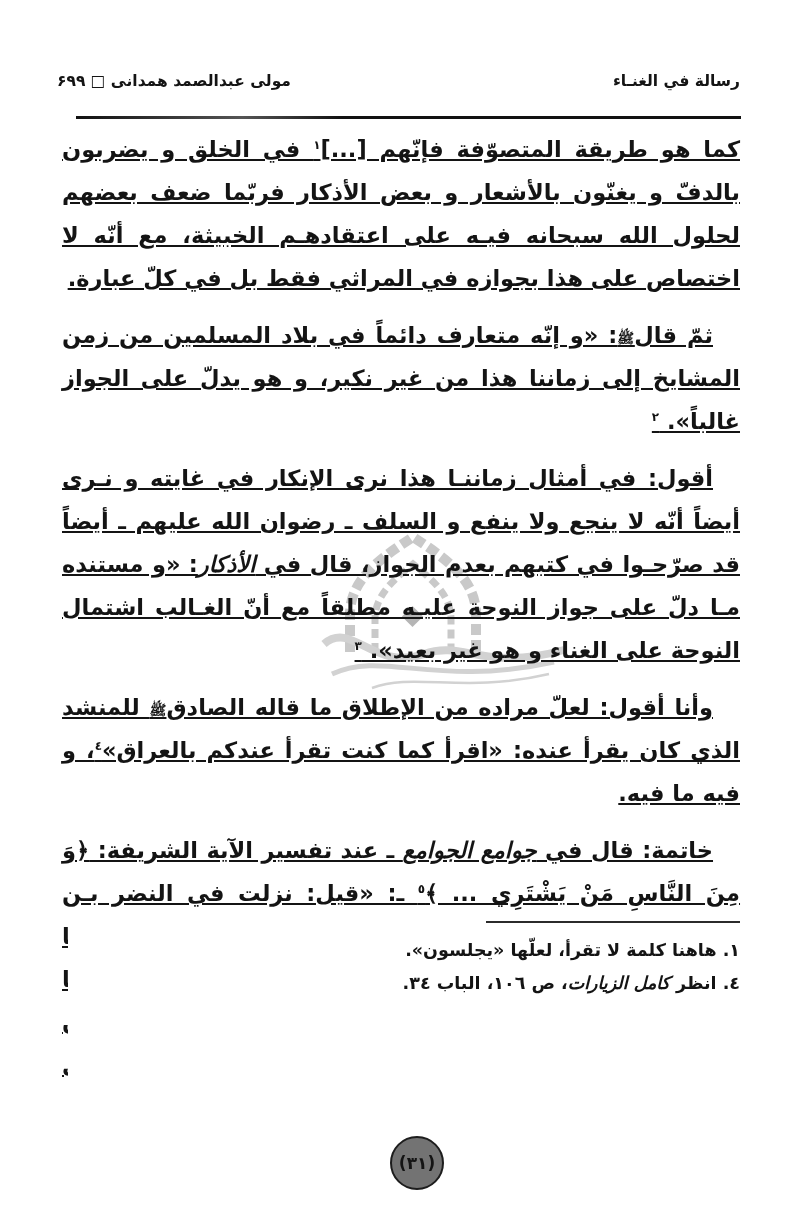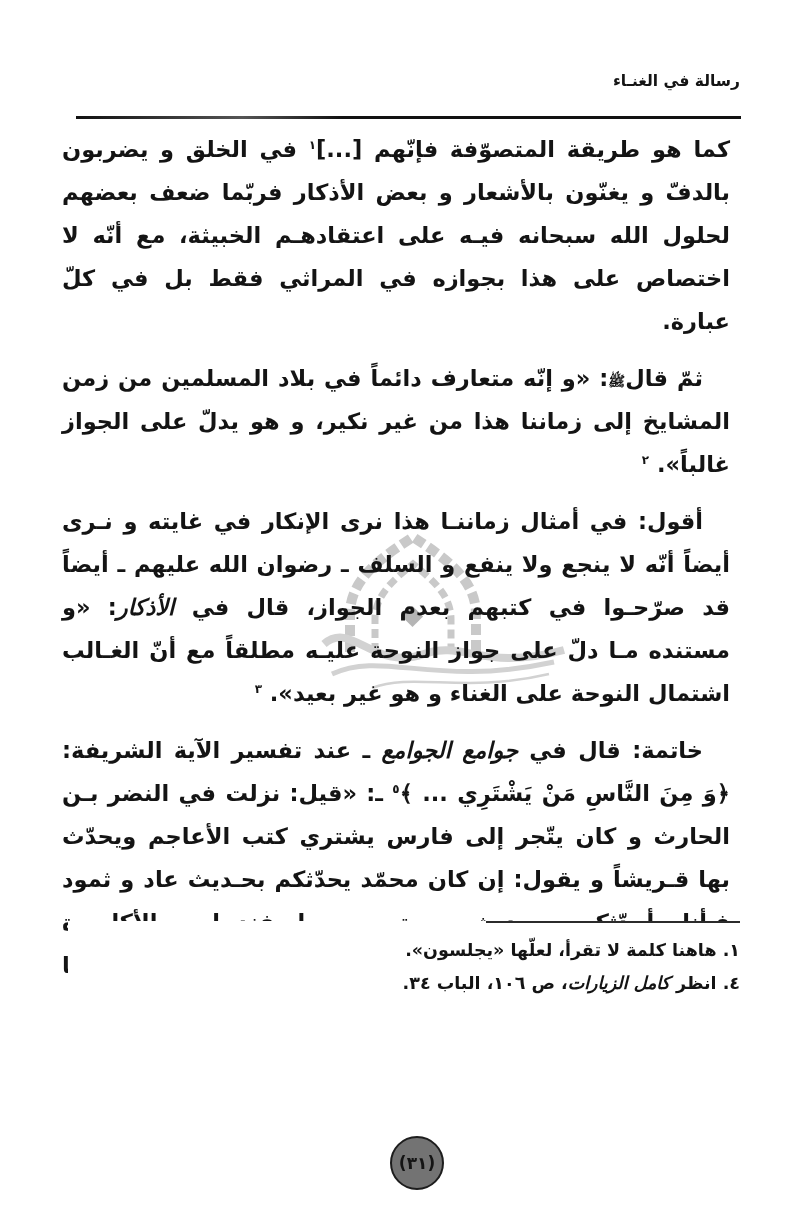--- a/index.html
+++ b/index.html
@@ -42,25 +42,26 @@
     pointer-events: none;
   }
 
   
   .content {
     position: absolute;
     top: 128px; right: 57px; left: 62px;
     z-index: 1;
   }
   p.para {
-    margin: 0 10px 14px 0;
+    margin: 0 0 14px 0;
     font-size: 22.5px;
     font-weight: bold;
     line-height: 43px;
     text-align: justify;
+    text-decoration: underline;
   }
   p.para.indent { text-indent: 27px; }
   .sup {
     font-size: 12px;
     font-weight: bold;
     position: relative;
     top: -8px;
     line-height: 0;
   }
   .book { font-style: italic; }
@@ -105,20 +106,21 @@
     z-index: 4;
   }
 </style>
 </head>
 <body>
 
 <div class="page">
 
   <div class="header">
     <span>رسالة في الغنـاء</span>
+    <span>مولى عبدالصمد همدانى □ ۶۹۹</span>
   </div>
   <div class="header-rule"></div>
 
   <div class="watermark">
     <svg width="270" height="190" viewBox="0 0 270 190">
       <g fill="none" stroke="#c9c9c9">
         <path d="M38 130 L38 92 C38 56 72 34 101 15 C130 34 164 56 164 92 L164 130" stroke-width="10" stroke-dasharray="11 5"></path>
         <path d="M63 130 L63 97 C63 72 84 56 101 42 C118 56 139 72 139 97 L139 130" stroke-width="7" stroke-dasharray="9 5"></path>
         <rect x="93" y="87" width="15" height="15" transform="rotate(45 100.5 94.5)" fill="#b5b5b5" stroke="none"></rect>
       </g>
@@ -131,20 +133,21 @@
   </div>
 
   <div class="content">
 
     <p class="para"><span>كما هو طريقة المتصوّفة فإنّهم [...]</span><span class="sup">١</span><span> في الخلق و يضربون بالدفّ و يغنّون بالأشعار و بعض الأذكار فربّما ضعف بعضهم لحلول الله سبحانه فيـه على اعتقادهـم الخبيثة، مع أنّه لا اختصاص على هذا بجوازه في المراثي فقط بل في كلّ عبارة.</span></p>
 
     <p class="para indent"><span>ثمّ قال</span><span class="hon">ﷺ</span><span>: «و إنّه متعارف دائماً في بلاد المسلمين من زمن المشايخ إلى زماننا هذا من غير نكير، و هو يدلّ على الجواز غالباً». </span><span class="sup">٢</span></p>
 
     <p class="para indent"><span>أقول: في أمثال زماننـا هذا نرى الإنكار في غايته و نـرى أيضاً أنّه لا ينجع ولا ينفع و السلف ـ رضوان الله عليهم ـ أيضاً قد صرّحـوا في كتبهم بعدم الجواز، قال في </span><span class="book">الأذكار</span><span>: «و مستنده مـا دلّ على جواز النوحة عليـه مطلقاً مع أنّ الغـالب اشتمال النوحة على الغناء و هو غير بعيد». </span><span class="sup">٣</span></p>
 
+    <p class="para indent"><span>وأنا أقول: لعلّ مراده من الإطلاق ما قاله الصادق</span><span class="hon">ﷺ</span><span> للمنشد الذي كان يقرأ عنده: «اقرأ كما كنت تقرأ عندكم بالعراق»</span><span class="sup">٤</span><span>، و فيه ما فيه.</span></p>
 
     <p class="para indent"><span>خاتمة: قال في </span><span class="book">جوامع الجوامع</span><span> ـ عند تفسير الآية الشريفة: </span><span class="quran">﴿وَ مِنَ النَّاسِ مَنْ يَشْتَرِي ... ﴾</span><span class="sup">٥</span><span> ـ: «قيل: نزلت في النضر بـن الحارث و كان يتّجر إلى فارس يشتري كتب الأعاجم ويحدّث بها قـريشاً و يقول: إن كان محمّد يحدّثكم بحـديث عاد و ثمود فـأنا أحدّثكـم بحديث رستـم و إسفنديـار والأكاسرة فـيستملحون حـديثه ويتركون استماع القـرآن»</span><span class="sup">٦</span><span> وقـال مـولانـا محمّـد تقي المجلسي في حاشيته على التهذيب:</span></p>
 
   </div>
 
   <div class="footnotes">
     <div class="fn-rule"></div>
 
     <div class="fn"><span>١. </span><span>هاهنا كلمة لا تقرأ، لعلّها «يجلسون».</span><span class="book"></span><span></span></div>
 

